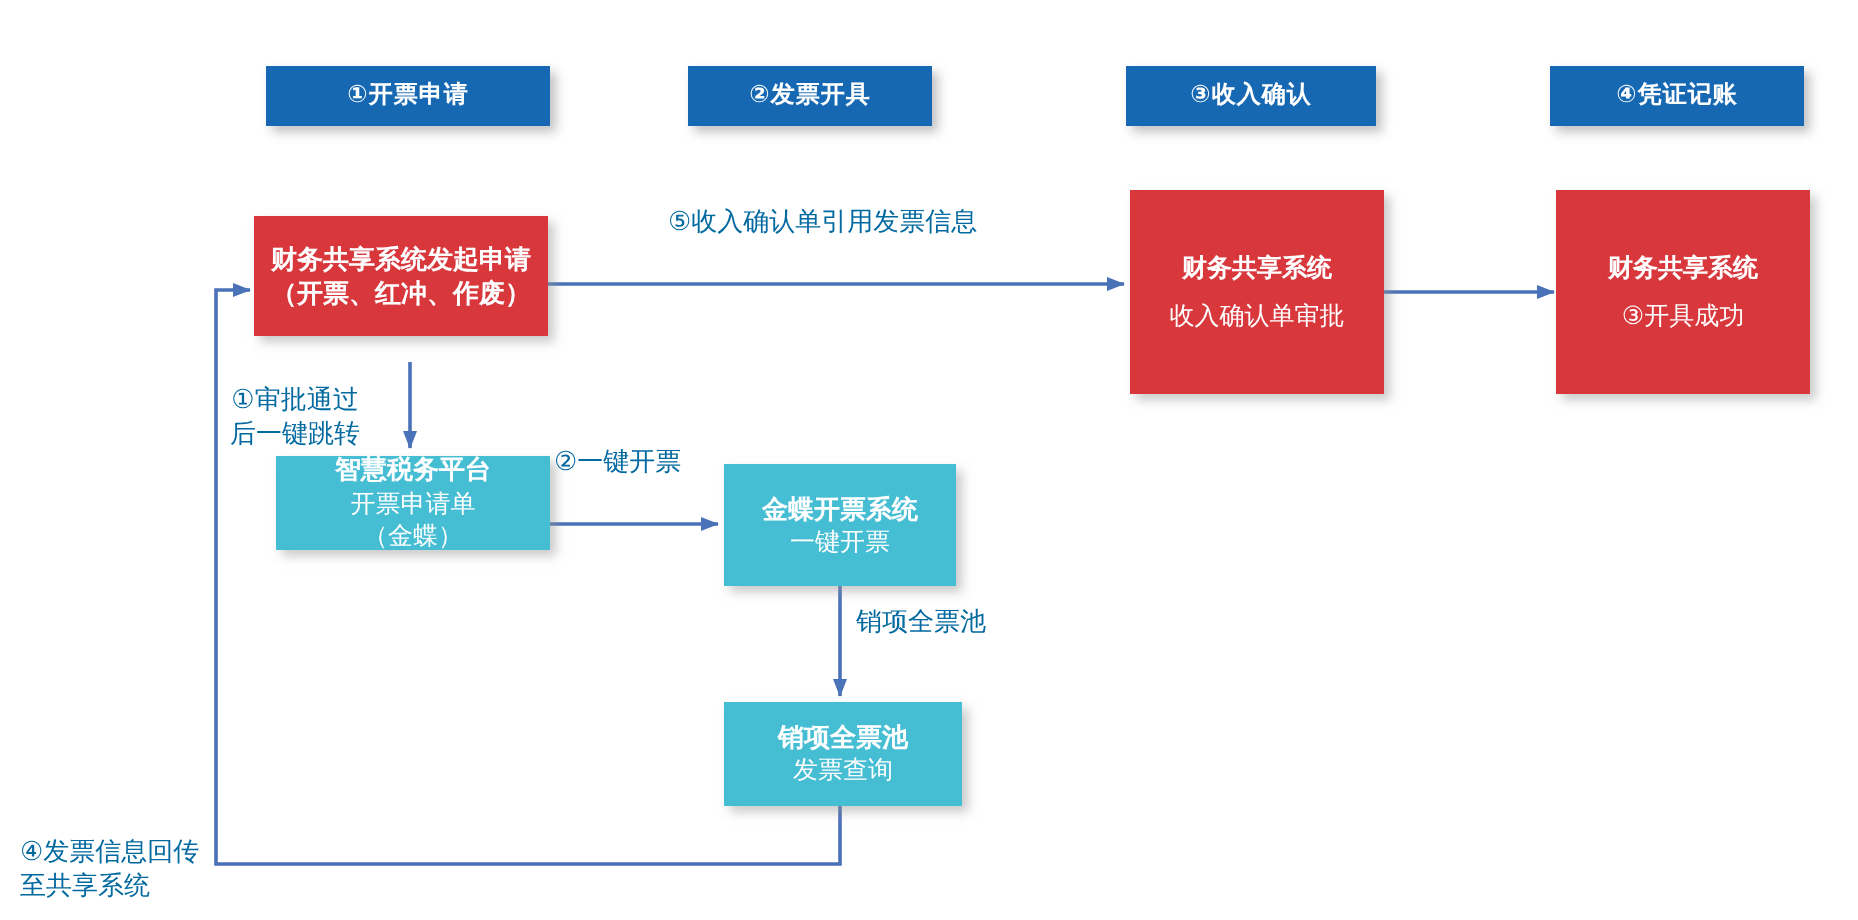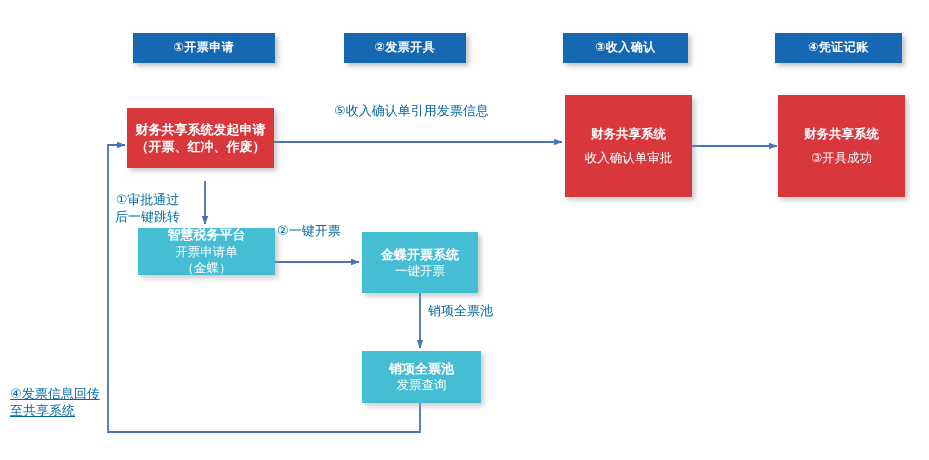--- a/index.html
+++ b/index.html
@@ -142,19 +142,19 @@
     <span class="t-sub">③开具成功</span>
   </div>
 
   <div class="label" style="left:115px; top:192px; text-align:center;">①审批通过
 后一键跳转</div>
 
   <div class="label" style="left:277px; top:223px;">②一键开票</div>
 
   <div class="label" style="left:428px; top:303px;">销项全票池</div>
 
-  <div class="label" style="left:10px; top:386px;text-decoration:underline;">④发票信息回传
+  <div class="label" style="left:10px; top:418px;">④发票信息回传
 至共享系统</div>
 
   <div class="label" style="left:334px; top:103px;">⑤收入确认单引用发票信息</div>
 
 
 </div>
 
 </body></html>

